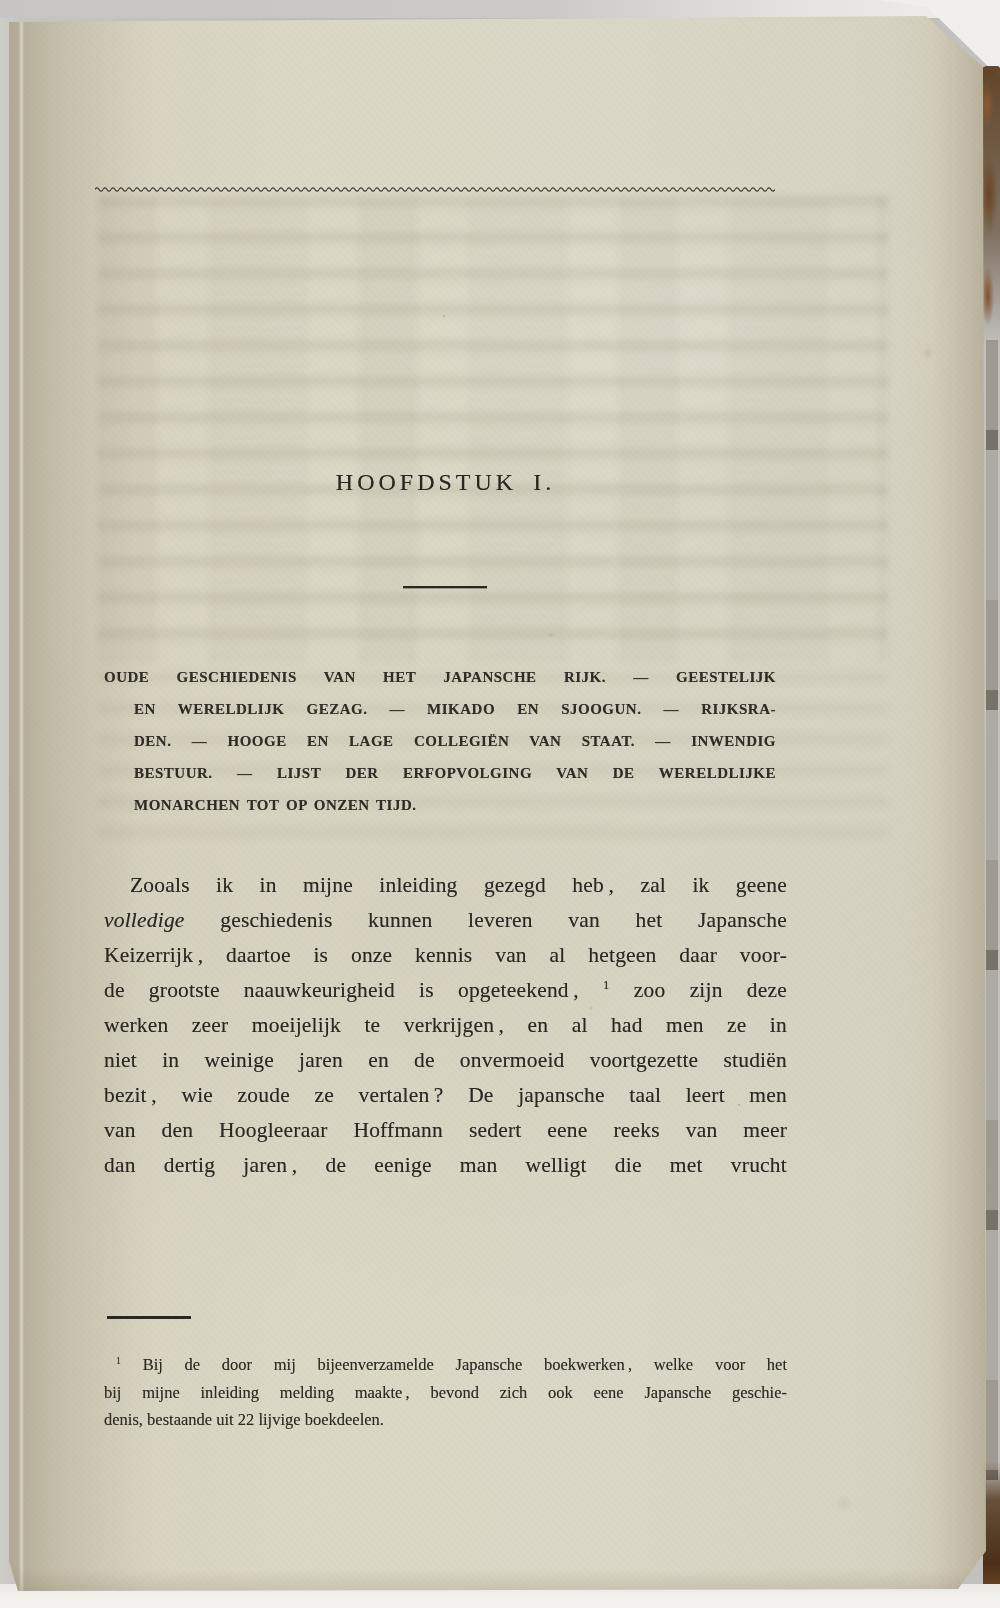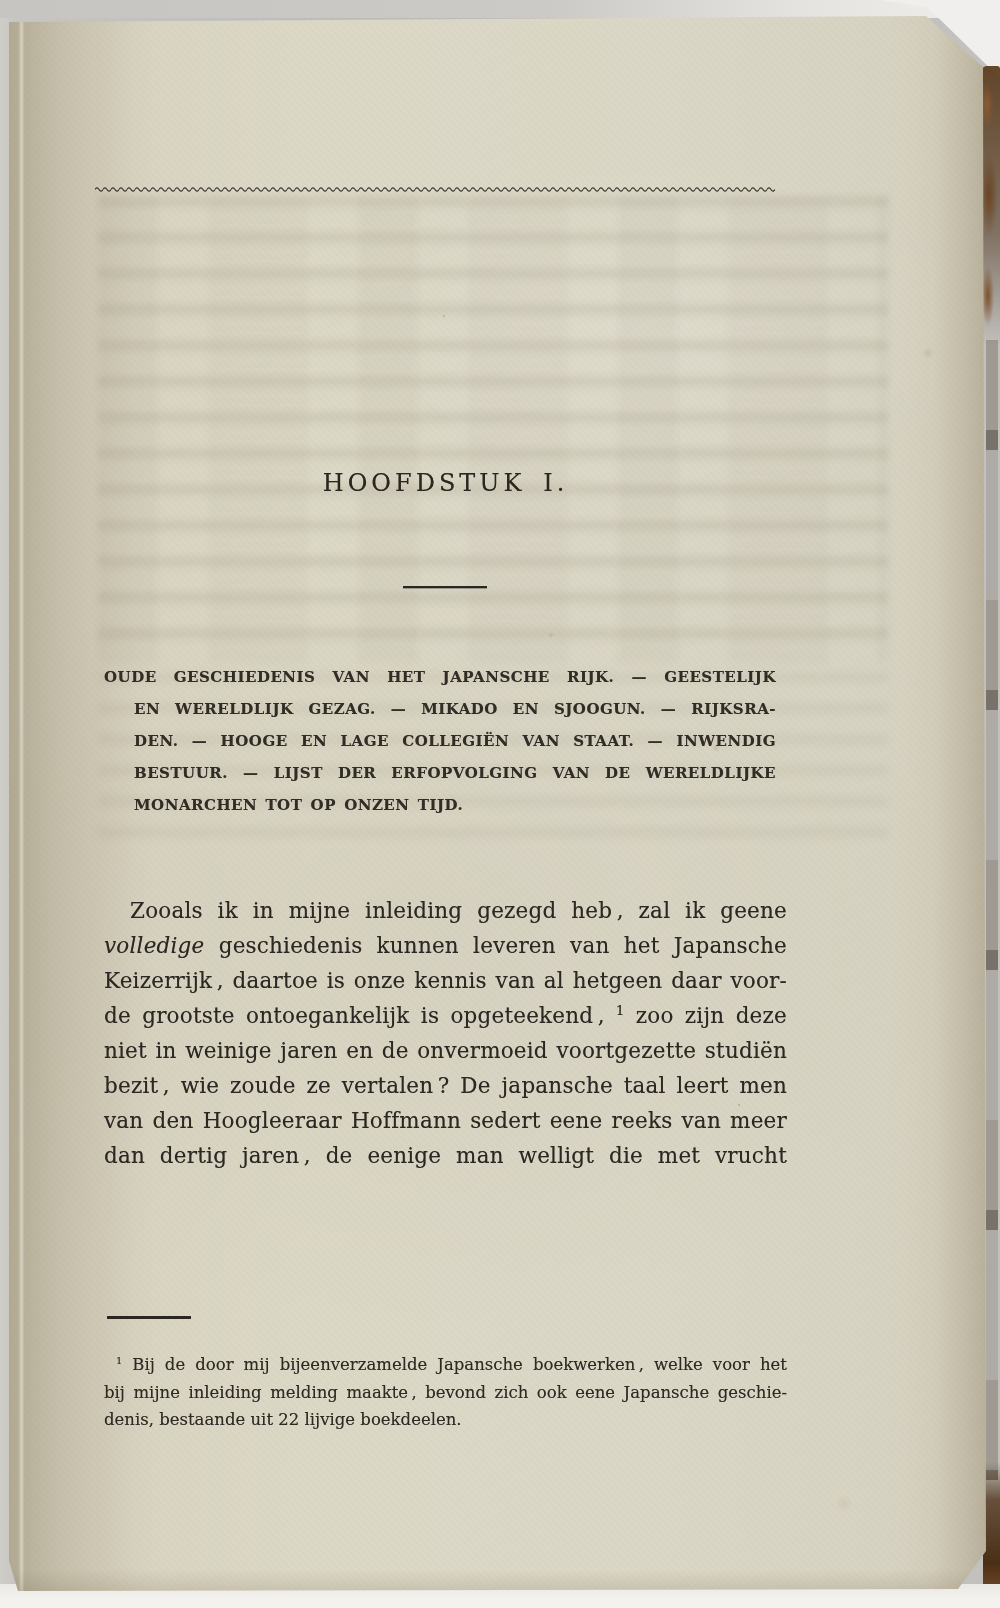--- a/index.html
+++ b/index.html
@@ -1,19 +1,19 @@
 <!DOCTYPE html>
 <html><head>
 <meta charset="utf-8">
 <style>
   html,body{margin:0;padding:0;}
   body{width:1000px;height:1608px;overflow:hidden;background:#c2c1be;
        font-family:"DejaVu Serif","Liberation Serif",serif;}
   .photo{position:relative;width:796px;height:1608px;
-         background:linear-gradient(90deg,#cfcdc8 0,#c6c5c1 18px,#bdbcba 40%,#bab9b7 75%,#c4c3c0 100%);}
+         background:linear-gradient(90deg,#cfcdc8 0,#c6c5c1 18px,#bdbcba 40%,#bab9b7 75%,#c4c3c0 100%);font-family:Liberation Serif, serif;}
 
   
   .backdrop-top{position:absolute;left:0;top:0;width:1000px;height:18px;
       background:linear-gradient(90deg,#c6c5c2 0,#cbcac7 55%,#e4e3e0 80%,#f0efec 100%);}
   .corner-white{position:absolute;left:880px;top:0;width:120px;height:78px;background:#f0efed;
       clip-path:polygon(0 0,100% 0,100% 100%,40% 10%);}
   .bottom-strip{position:absolute;left:0;top:1584px;width:1000px;height:24px;
       background:linear-gradient(180deg,#e9e8e5,#f3f2ef 60%);}
 
   
@@ -73,21 +73,21 @@
   .heading{position:absolute;left:0;top:469px;width:100%;margin:0;text-align:center;
       font-size:24px;font-weight:500;letter-spacing:4px;word-spacing:6px;color:#2a2620;}
   .heading-rule{position:absolute;left:299px;top:586px;width:84px;height:2px;background:#2a2721;box-shadow:0 1px 0 rgba(42,39,33,.35);}
   .summary{position:absolute;left:0;top:661px;width:672px;font-weight:bold;font-size:15px;
       line-height:32px;letter-spacing:.5px;word-spacing:2.5px;color:#312d26;}
   .summary .tline{text-align:justify;text-align-last:justify;}
   .summary .tline:not(:first-child){padding-left:30px;}
   .summary .tline:last-child{text-align-last:left;}
   .bodytext{position:absolute;left:0;top:868px;width:683px;font-size:21.5px;line-height:35px;letter-spacing:.2px;}
   .bodytext .tline{text-align:justify;text-align-last:justify;}
-  .bodytext .tline:first-child{text-indent:26px;margin-top:25px;}
+  .bodytext .tline:first-child{text-indent:26px;}
   .footnote-rule{position:absolute;left:3px;top:1316px;width:84px;height:3px;background:#2a2721;}
   .footnote{position:absolute;left:0;top:1339px;width:683px;font-size:16.5px;line-height:27.6px;color:#2d2a24;}
   .footnote .tline{text-align:justify;text-align-last:justify;}
   .footnote .tline:first-child{text-indent:12px;margin-top:12px;}
   .footnote .tline:last-child{text-align-last:left;}
   .tline em{font-style:italic;}
   .tline sup{font-size:.6em;vertical-align:super;line-height:0;}
 </style>
 </head>
 <body>
@@ -129,21 +129,22 @@
         <div class="tline"><span>EN WERELDLIJK GEZAG. — MIKADO EN SJOOGUN. — RIJKSRA-</span></div>
         <div class="tline"><span>DEN. — HOOGE EN LAGE COLLEGIËN VAN STAAT. — INWENDIG</span></div>
         <div class="tline"><span>BESTUUR. — LIJST DER ERFOPVOLGING VAN DE WERELDLIJKE</span></div>
         <div class="tline"><span>MONARCHEN TOT OP ONZEN TIJD.</span></div>
       </div>
 
     <div class="bodytext">
         <div class="tline"><span>Zooals ik in mijne inleiding gezegd heb , zal ik geene</span></div>
         <div class="tline"><em>volledige</em><span> geschiedenis kunnen leveren van het Japansche</span></div>
         <div class="tline"><span>Keizerrijk , daartoe is onze kennis van al hetgeen daar voor-</span></div>
-        <div class="tline"><span>de grootste ontoegankelijk is opgeteekend , </span><sup>1</sup><span> zoo zijn deze</span></div>
+        <div class="tline"><span>de grootste naauwkeurigheid is opgeteekend , </span><sup>1</sup><span> zoo zijn deze</span></div>
+        <div class="tline"><span>werken zeer moeijelijk te verkrijgen , en al had men ze in</span></div>
         <div class="tline"><span>niet in weinige jaren en de onvermoeid voortgezette studiën</span></div>
         <div class="tline"><span>bezit , wie zoude ze vertalen ? De japansche taal leert men</span></div>
         <div class="tline"><span>van den Hoogleeraar Hoffmann sedert eene reeks van meer</span></div>
         <div class="tline"><span>dan dertig jaren , de eenige man welligt die met vrucht</span></div>
       </div>
 
     <div class="footnote-rule"></div>
     <div class="footnote">
         <div class="tline"><sup>1</sup><span> Bij de door mij bijeenverzamelde Japansche boekwerken , welke voor het</span></div>
         <div class="tline"><span>bij mijne inleiding melding maakte , bevond zich ook eene Japansche geschie-</span></div>

